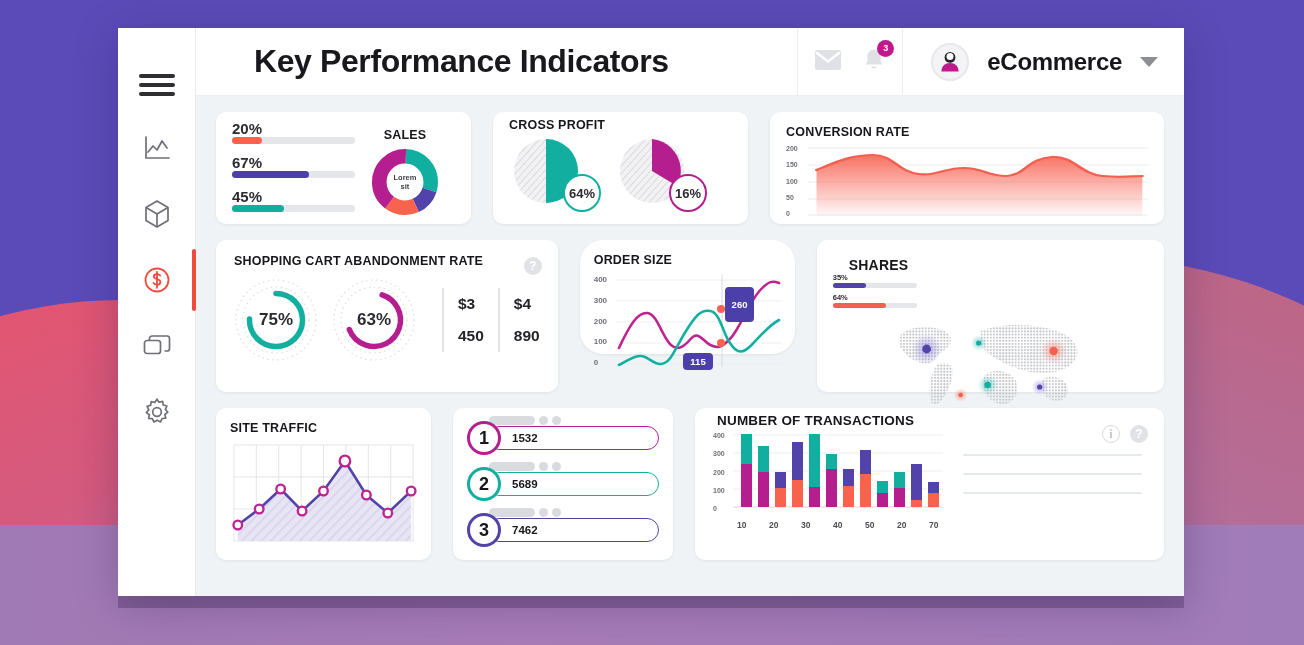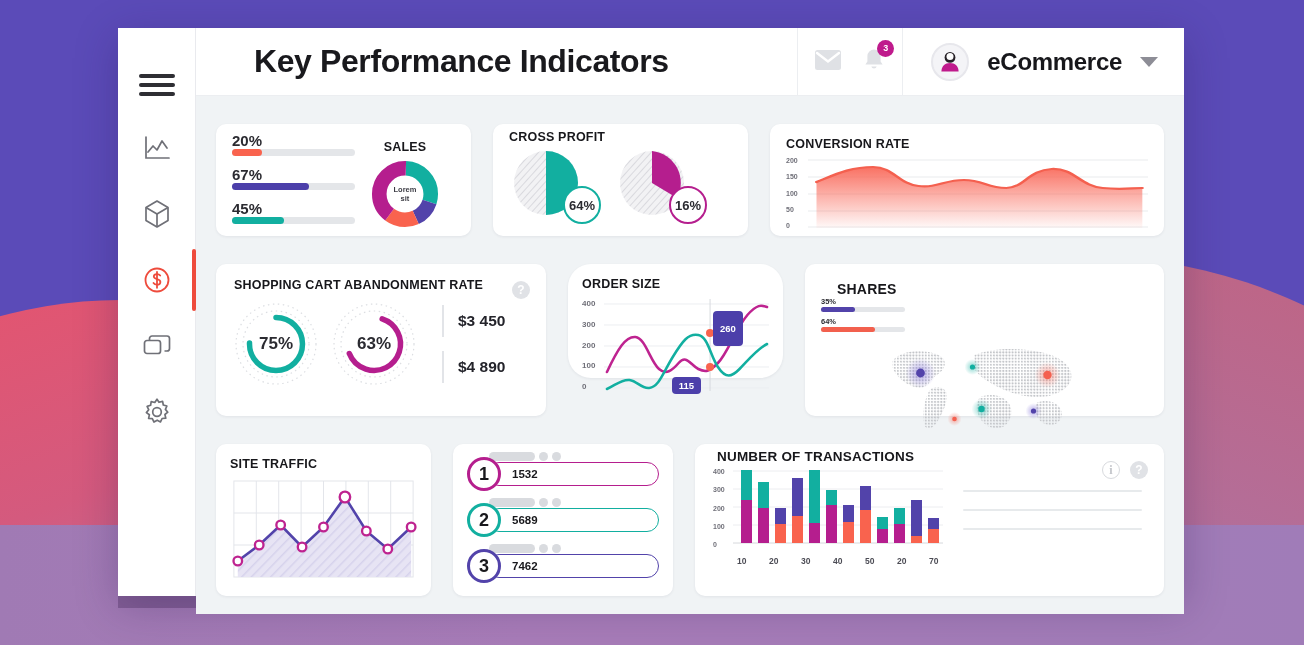--- a/index.html
+++ b/index.html
@@ -79,21 +79,21 @@
   #user-chip { display: flex; align-items: center; gap: 18px; padding: 0 26px 0 28px; cursor: pointer; }
   #avatar { width: 38px; height: 38px; border-radius: 50%; background: #f4f4f7;
             border: 2px solid #e7e7ec; overflow: hidden; position: relative; }
   #user-name { font-size: 24px; font-weight: 700; color: #17171b; letter-spacing: -.3px; }
   .caret { width: 0; height: 0; border-left: 9px solid transparent; border-right: 9px solid transparent;
            border-top: 10px solid #8d8d96; }
 
   
   #content { flex: 1; background: #f0f3f5; padding: 16px 20px 18px 20px;
              display: flex; flex-direction: column; gap: 16px; }
-  .row { display: flex; gap: 22px; margin-top: 12px; }
+  .row { display: flex; gap: 22px; }
   .card { background: #fff; border-radius: 10px; box-shadow: 0 1px 3px rgba(30,30,60,.07);
           position: relative; }
   .card-title { font-size: 12.5px; font-weight: 700; letter-spacing: .2px; color: #17171b;
                 text-transform: uppercase; }
 
   
   #card-sales { flex: 0 0 255px; height: 112px; padding: 14px 16px; display: flex; }
   .bars { flex: 1; display: flex; flex-direction: column; justify-content: center; gap: 5px; }
   .bar-val { font-size: 15px; font-weight: 700; color: #2b2b31; }
   .bar-track { height: 7px; background: #e4e6e9; border-radius: 4px; margin-bottom: 5px; }
@@ -114,21 +114,21 @@
 
   #card-conv { flex: 1; height: 112px; padding: 13px 16px 10px 16px; display: flex; flex-direction: column; }
   .axis-y { font-size: 7px; font-weight: 700; color: #6f6f78; }
 
   
   #card-cart { flex: 0 0 330px; height: 152px; padding: 14px 18px; }
   .gauges { display: flex; align-items: center; gap: 14px; margin-top: 10px; }
   .gauge { position: relative; width: 84px; height: 84px; }
   .gauge-text { position: absolute; inset: 0; display: flex; align-items: center;
                 justify-content: center; font-size: 17px; font-weight: 700; color: #2b2b31; }
-  .money-col { display: flex; flex-direction: column; gap: 14px; margin-left: 12px; }
+  .money-col { display: flex; flex-direction: row; gap: 14px; margin-left: 12px; }
   .money { font-size: 15.5px; font-weight: 700; color: #23232a; padding-left: 14px;
            border-left: 2px solid #e2e4e8; line-height: 32px; }
   .help-icon { position: absolute; top: 17px; right: 16px; width: 18px; height: 18px;
                border-radius: 50%; background: #e0e2e6; color: #fff; font-size: 12px;
                font-weight: 700; display: flex; align-items: center; justify-content: center;
                cursor: pointer; }
   .info-icon { position: absolute; top: 17px; right: 44px; width: 18px; height: 18px;
                border-radius: 50%; border: 1.6px solid #d8dade; color: #c3c5ca; font-size: 12px;
                font-weight: 700; display: flex; align-items: center; justify-content: center;
                cursor: pointer; font-family: "Liberation Serif", serif; }

